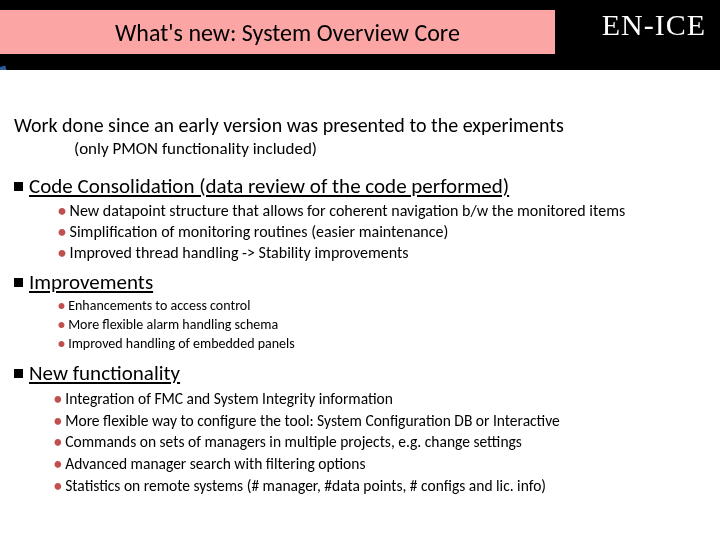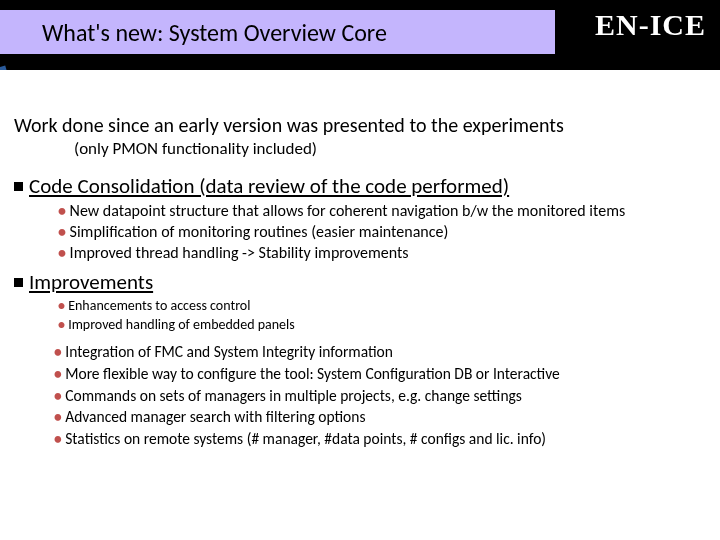--- a/index.html
+++ b/index.html
@@ -16,24 +16,24 @@
     height: 70px;
     background: #000;
     position: relative;
   }
   .title-bar {
     position: absolute;
     left: 0;
     top: 10px;
     width: 555px;
     height: 44px;
-    background: #c4b5fd;
+    background: #fca5a5;
     display: flex;
     align-items: center;
-    padding-left: 42px;
+    padding-left: 115px;
   }
   .title-bar h1 {
     color: #000;
     font-size: 24px;
     font-weight: 400;
     white-space: nowrap;
   }
   .corner-graphic {
     position: absolute;
     left: 0;
@@ -49,21 +49,20 @@
   }
   .en-ice {
     position: absolute;
     right: 14px;
     top: 8px;
     color: #fff;
     font-family: Georgia, "Times New Roman", serif;
     font-size: 30px;
     letter-spacing: 1px;
     font-variant: small-caps;
-    font-weight: bold;
   }
   .content {
     padding: 12px 14px 0 14px;
   }
   .intro {
     font-size: 20px;
     font-weight: 400;
     color: #000;
     margin-top: 32px;
     margin-bottom: 2px;
@@ -156,25 +155,29 @@
       <li>Improved thread handling -&gt; Stability improvements</li>
     </ul>
   </div>
 
   <div class="section">
     <div class="sec-head">
       <span class="sec-mark"></span><span>Improvements</span>
     </div>
     <ul class="bullets">
       <li>Enhancements to access control</li>
+      <li>More flexible alarm handling schema</li>
       <li>Improved handling of embedded panels</li>
     </ul>
   </div>
 
   <div class="section">
+    <div class="sec-head">
+      <span class="sec-mark"></span><span>New functionality</span>
+    </div>
     <ul class="bullets roomy">
       <li>Integration of FMC and System Integrity information</li>
       <li>More flexible way to configure the tool: System Configuration DB or Interactive</li>
       <li>Commands on sets of managers in multiple projects, e.g. change settings</li>
       <li>Advanced manager search with filtering options</li>
       <li>Statistics on remote systems (# manager, #data points, # configs and lic. info)</li>
     </ul>
   </div>
 
 </div>

